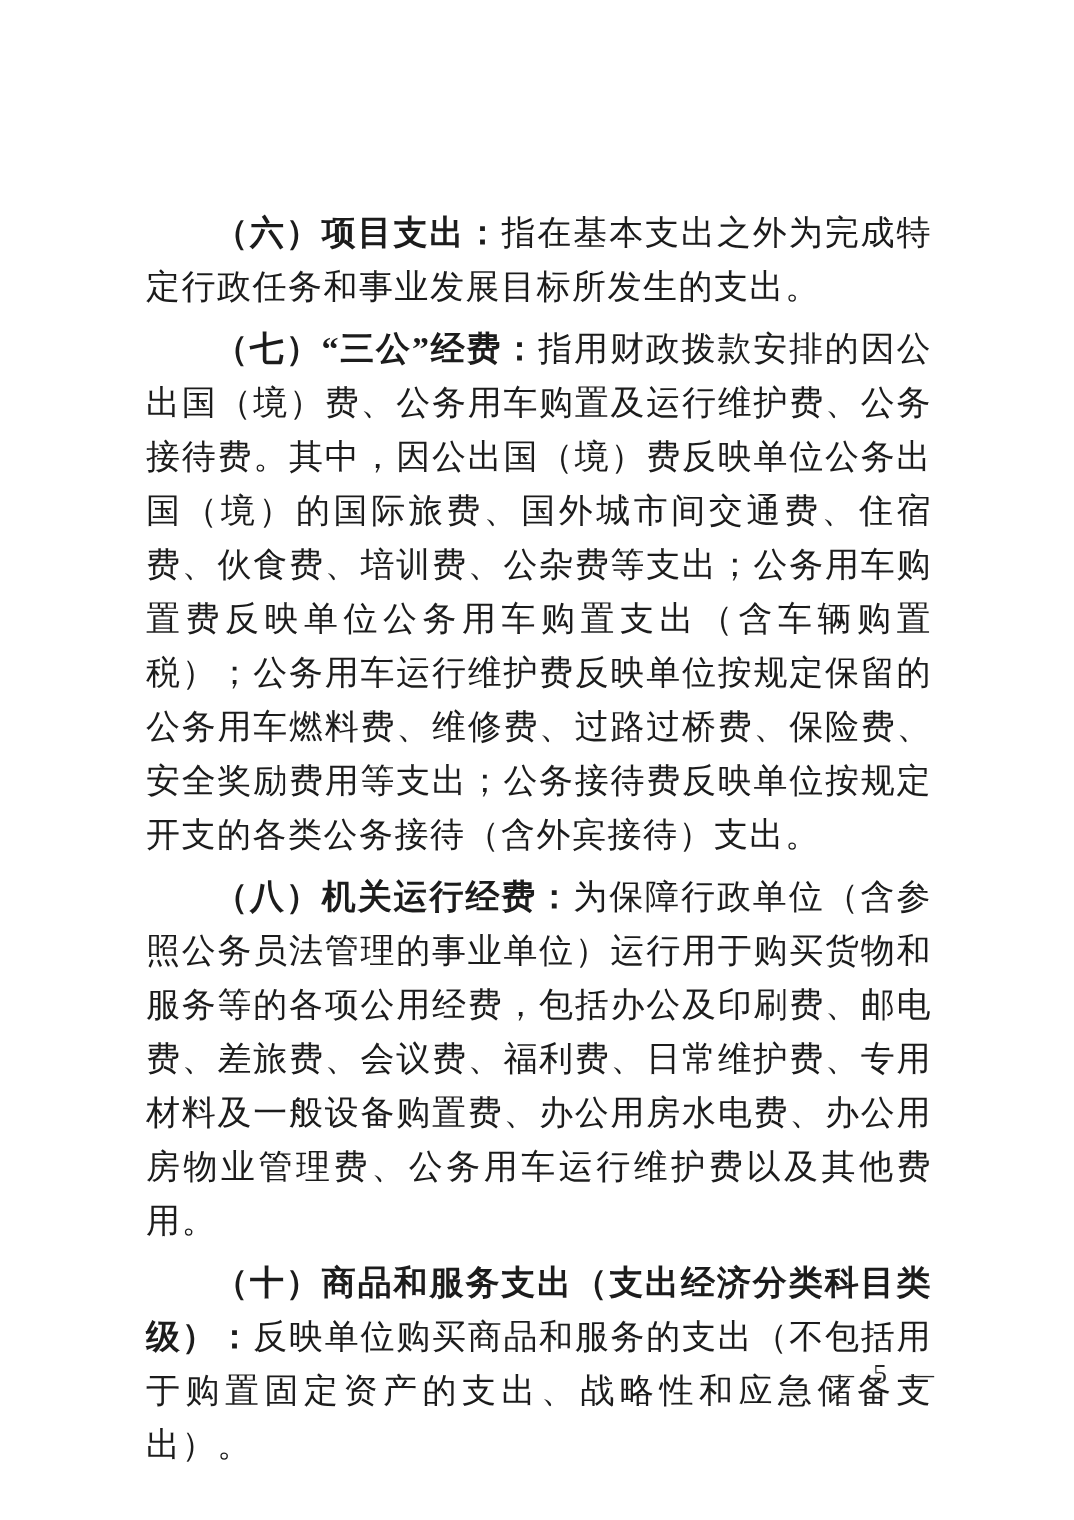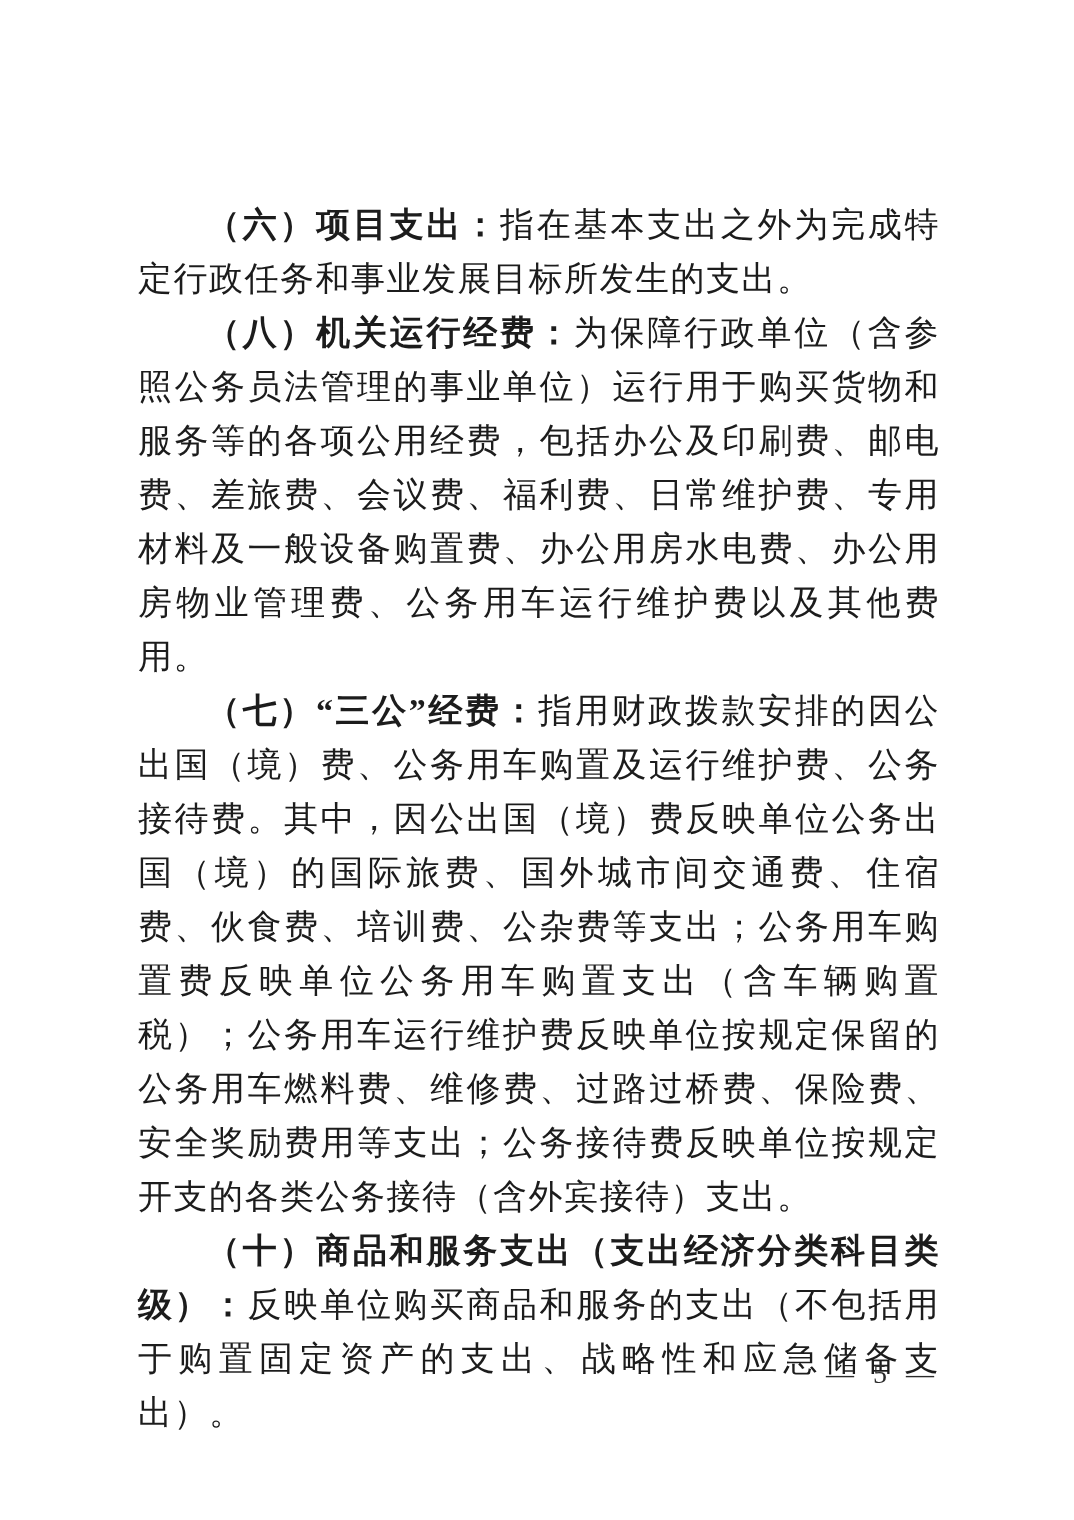--- a/index.html
+++ b/index.html
@@ -21,21 +21,21 @@
     left: 138px;
     right: 134px;
     top: 198px;
     text-align: justify;
     text-justify: inter-ideograph;
     font-size: 34px;
     line-height: 54px;
     letter-spacing: 1.5px;
   }
   .content p {
-    margin: 0;
+    margin: 8px;
     padding: 0;
     text-indent: 2em;
   }
   .content p .lead {
     font-weight: bold;
   }
   .page-number {
     position: absolute;
     right: 134px;
     top: 1358px;
@@ -49,25 +49,25 @@
 
 <div class="page">
 
   <div class="content">
 
     <p>
       <span class="lead">（六）项目支出：</span><span>指在基本支出之外为完成特定行政任务和事业发展目标所发生的支出。</span>
     </p>
 
     <p>
-      <span class="lead">（八）机关运行经费：</span><span>为保障行政单位（含参照公务员法管理的事业单位）运行用于购买货物和服务等的各项公用经费，包括办公及印刷费、邮电费、差旅费、会议费、福利费、日常维护费、专用材料及一般设备购置费、办公用房水电费、办公用房物业管理费、公务用车运行维护费以及其他费用。</span>
+      <span class="lead">（七）“三公”经费：</span><span>指用财政拨款安排的因公出国（境）费、公务用车购置及运行维护费、公务接待费。其中，因公出国（境）费反映单位公务出国（境）的国际旅费、国外城市间交通费、住宿费、伙食费、培训费、公杂费等支出；公务用车购置费反映单位公务用车购置支出（含车辆购置税）；公务用车运行维护费反映单位按规定保留的公务用车燃料费、维修费、过路过桥费、保险费、安全奖励费用等支出；公务接待费反映单位按规定开支的各类公务接待（含外宾接待）支出。</span>
     </p>
 
     <p>
-      <span class="lead">（七）“三公”经费：</span><span>指用财政拨款安排的因公出国（境）费、公务用车购置及运行维护费、公务接待费。其中，因公出国（境）费反映单位公务出国（境）的国际旅费、国外城市间交通费、住宿费、伙食费、培训费、公杂费等支出；公务用车购置费反映单位公务用车购置支出（含车辆购置税）；公务用车运行维护费反映单位按规定保留的公务用车燃料费、维修费、过路过桥费、保险费、安全奖励费用等支出；公务接待费反映单位按规定开支的各类公务接待（含外宾接待）支出。</span>
+      <span class="lead">（八）机关运行经费：</span><span>为保障行政单位（含参照公务员法管理的事业单位）运行用于购买货物和服务等的各项公用经费，包括办公及印刷费、邮电费、差旅费、会议费、福利费、日常维护费、专用材料及一般设备购置费、办公用房水电费、办公用房物业管理费、公务用车运行维护费以及其他费用。</span>
     </p>
 
 
     <p>
       <span class="lead">（十）商品和服务支出（支出经济分类科目类级）：</span><span>反映单位购买商品和服务的支出（不包括用于购置固定资产的支出、战略性和应急储备支出）。</span>
     </p>
 
   </div>
 
   <div class="page-number">— 5 —</div>

